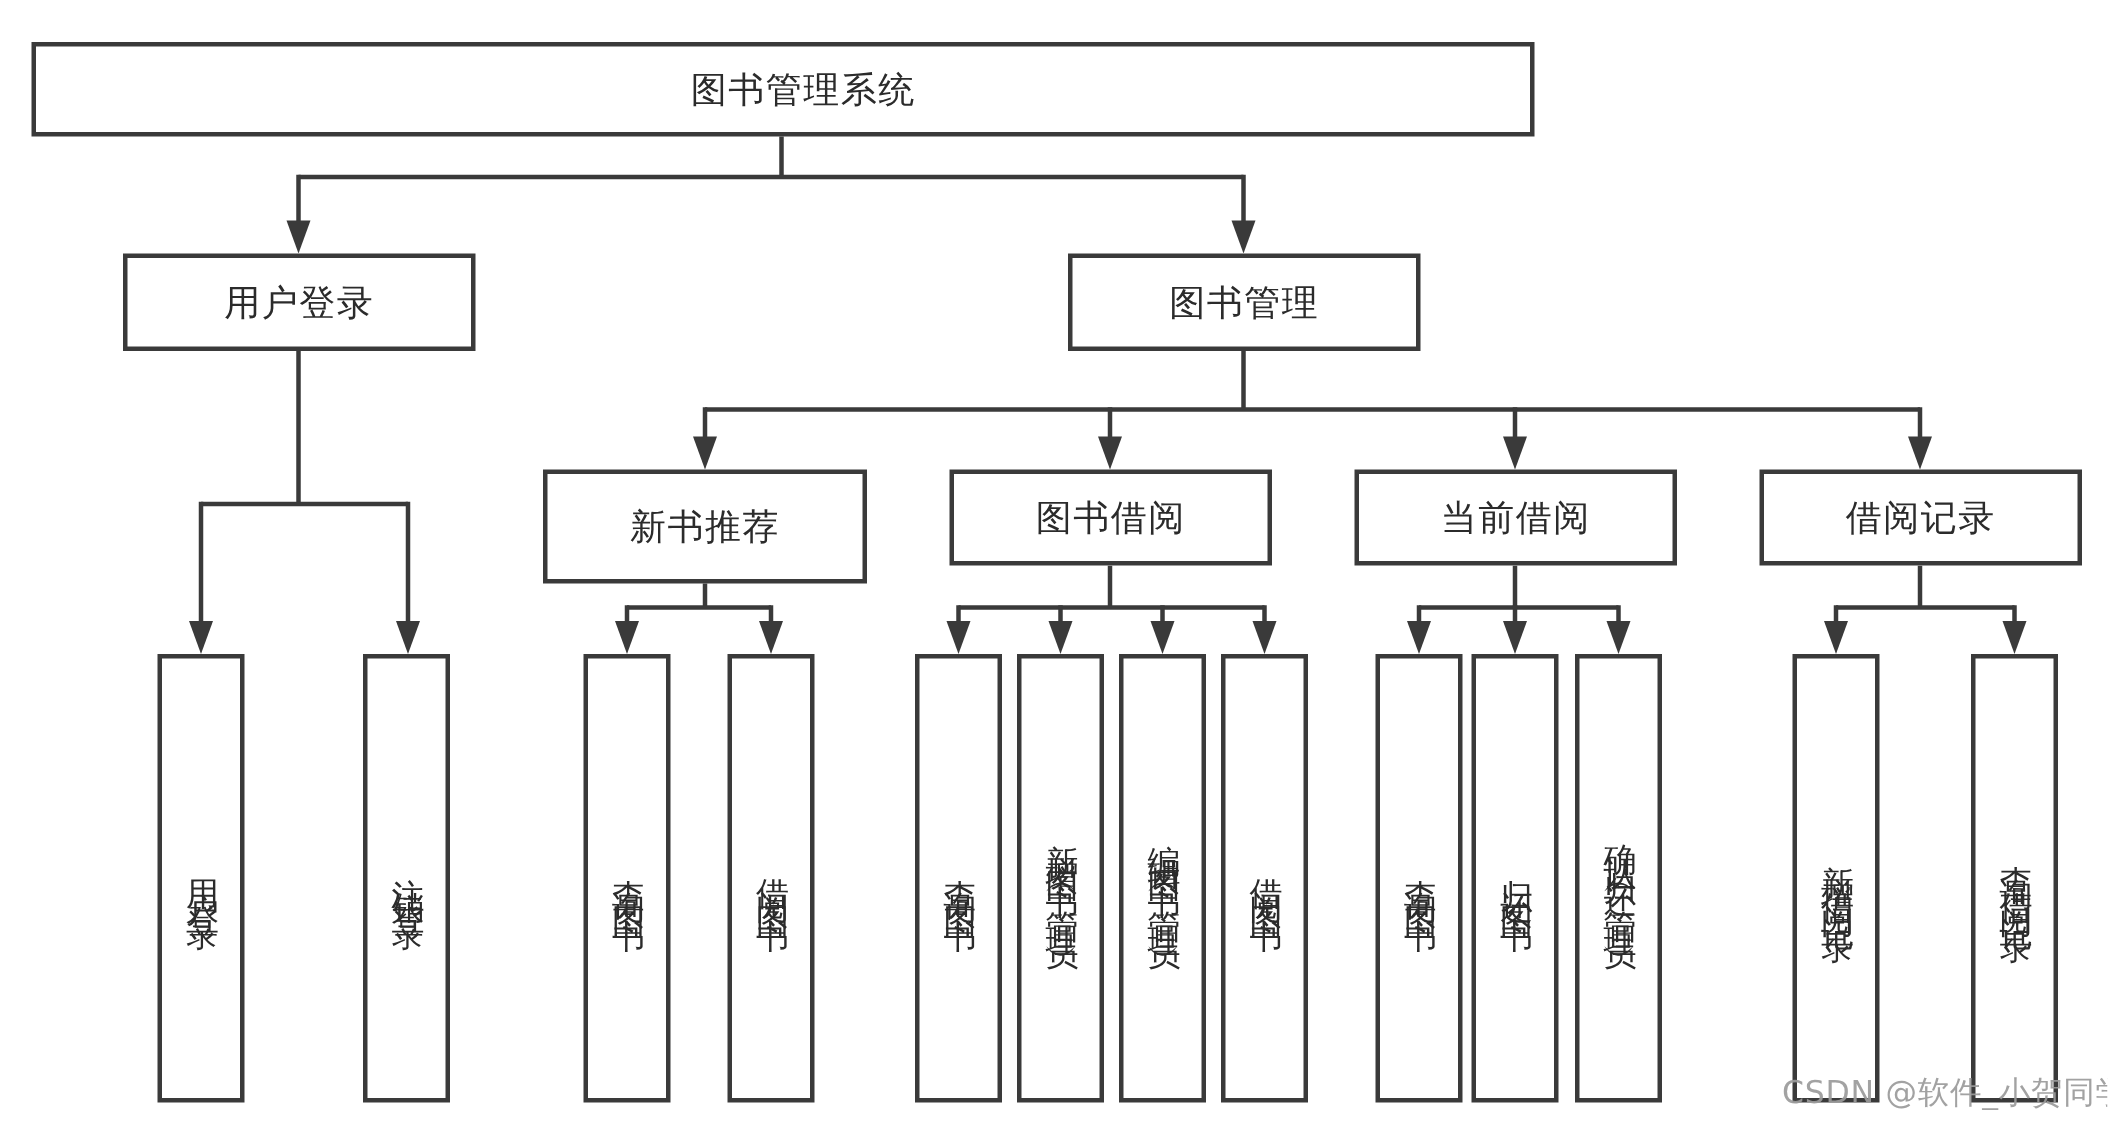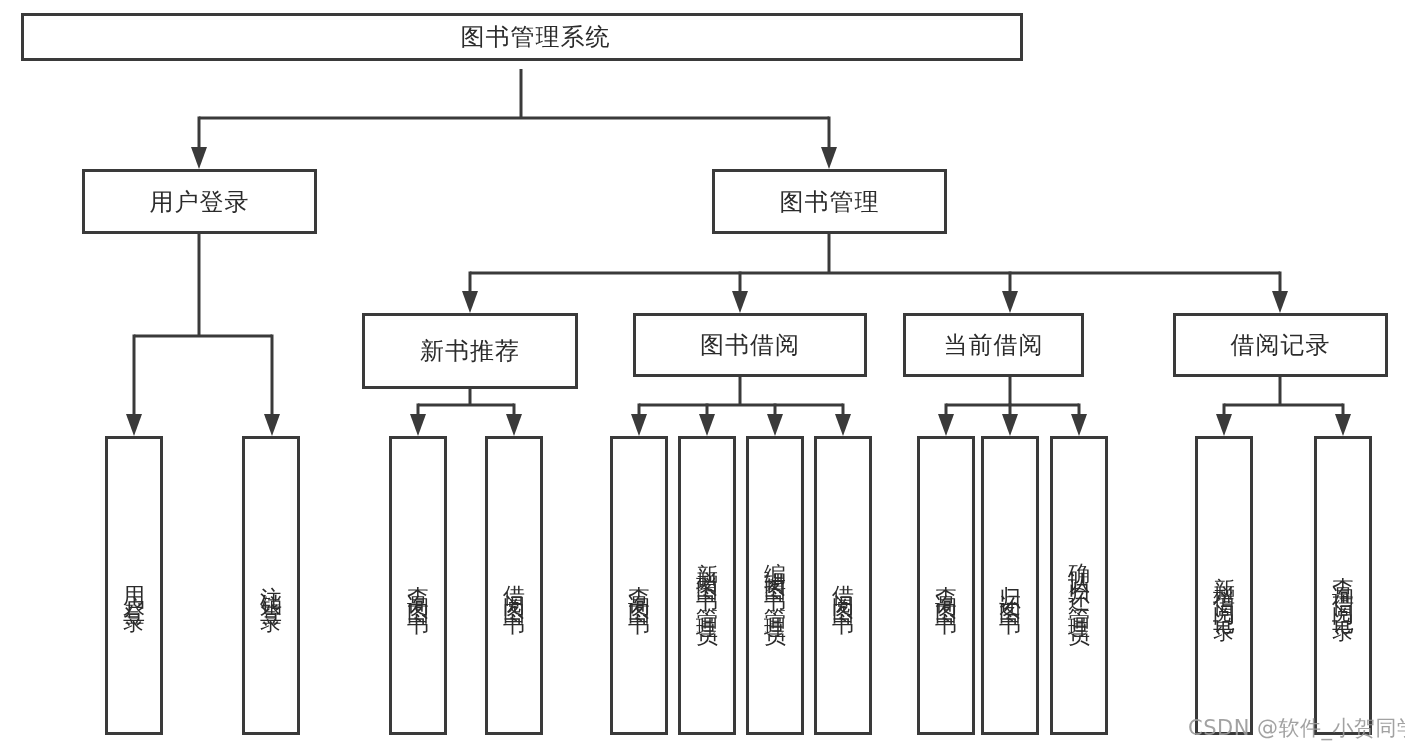--- a/index.html
+++ b/index.html
@@ -117,28 +117,28 @@
       <path d="M767 414 H783 L775 436 Z"></path>
       <path d="M835 414 H851 L843 436 Z"></path>
       <path d="M938 414 H954 L946 436 Z"></path>
       <path d="M1002 414 H1018 L1010 436 Z"></path>
       <path d="M1071 414 H1087 L1079 436 Z"></path>
       <path d="M1216 414 H1232 L1224 436 Z"></path>
       <path d="M1335 414 H1351 L1343 436 Z"></path>
     </g>
   </svg>
 
-  <div class="node h-node" style="left:21px; top:13px; width:1002px; height:48px;padding-left:27px;">图书管理系统</div>
+  <div class="node h-node" style="left:21px; top:28px; width:1002px; height:63px;padding-left:27px;">图书管理系统</div>
 
   <div class="node h-node" style="left:82px; top:169px; width:235px; height:65px;">用户登录</div>
   <div class="node h-node" style="left:712px; top:169px; width:235px; height:65px;text-align:right;">图书管理</div>
 
   <div class="node h-node" style="left:362px; top:313px; width:216px; height:76px;">新书推荐</div>
-  <div class="node h-node" style="left:633px; top:313px; width:234px; height:64px;">图书借阅</div>
-  <div class="node h-node" style="left:903px; top:313px; width:181px; height:64px;">当前借阅</div>
+  <div class="node h-node" style="left:633px; top:313px; width:215px; height:64px;">图书借阅</div>
+  <div class="node h-node" style="left:903px; top:313px; width:215px; height:64px;">当前借阅</div>
   <div class="node h-node" style="left:1173px; top:313px; width:215px; height:64px;">借阅记录</div>
 
   <div class="node v-node" style="left:105px; top:436px; width:58px; height:299px;">用户登录</div>
   <div class="node v-node" style="left:242px; top:436px; width:58px; height:299px;">注销登录</div>
 
   <div class="node v-node" style="left:389px; top:436px; width:58px; height:299px;">查询图书</div>
   <div class="node v-node" style="left:485px; top:436px; width:58px; height:299px;">借阅图书</div>
 
   <div class="node v-node" style="left:610px; top:436px; width:58px; height:299px;">查询图书</div>
   <div class="node v-node" style="left:678px; top:436px; width:58px; height:299px;">新增图书（管理员）</div>

